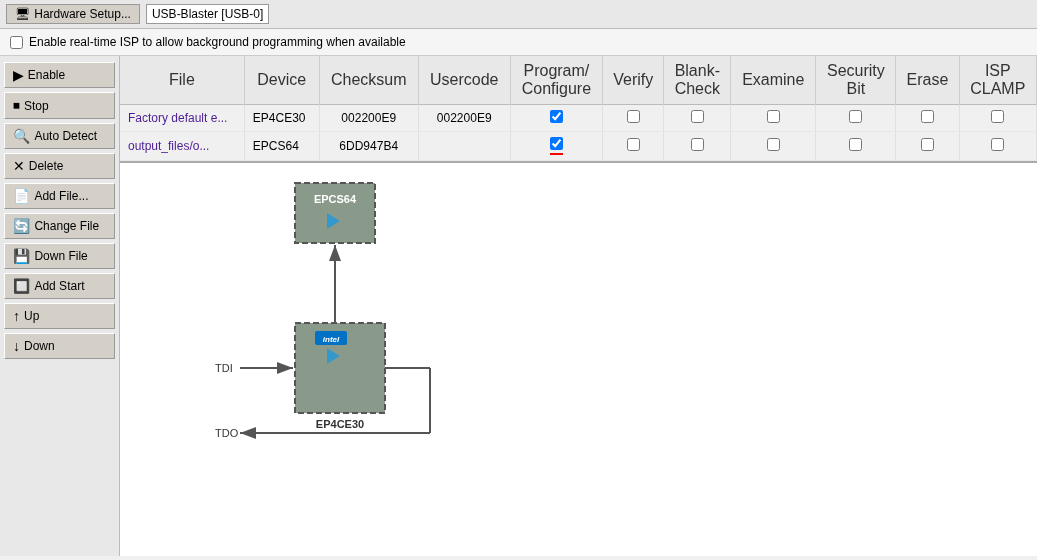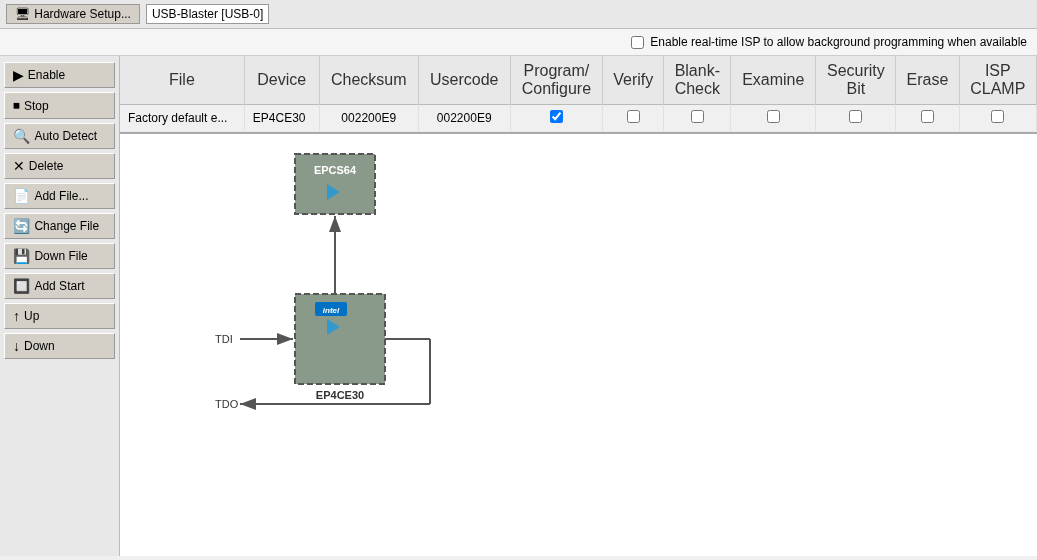--- a/index.html
+++ b/index.html
@@ -30,21 +30,20 @@
     }
 
     .enable-bar {
       background: #f5f5f5;
       border-bottom: 1px solid #ccc;
       padding: 6px 10px;
       display: flex;
       align-items: center;
       gap: 6px;
       font-size: 12px;
-      justify-content: flex-end;
     }
 
     .main-layout {
       display: flex;
       height: calc(560px - 60px);
     }
 
     .sidebar {
       width: 120px;
       background: #e8e8e8;
@@ -106,21 +105,21 @@
 
     .device-table td {
       padding: 5px 8px;
       text-align: center;
       border-right: 1px solid #e0e0e0;
       border-bottom: 1px solid #e8e8e8;
     }
 
     .device-table td.file-cell {
       text-align: left;
-      color: #000000;
+      color: #4c1d95;
     }
 
     .device-table td.device-cell {
       text-align: left;
     }
 
     .checkbox-cell input[type=checkbox] {
       cursor: pointer;
     }
 
@@ -225,20 +224,37 @@
             <td>002200E9</td>
             <td>002200E9</td>
             <td class="checkbox-cell"><input type="checkbox" checked="" style=""></td>
             <td class="checkbox-cell"><input type="checkbox" style=""></td>
             <td class="checkbox-cell"><input type="checkbox" style=""></td>
             <td class="checkbox-cell"><input type="checkbox" style=""></td>
             <td class="checkbox-cell"><input type="checkbox" style=""></td>
             <td class="checkbox-cell"><input type="checkbox" style=""></td>
             <td class="checkbox-cell"><input type="checkbox" style=""></td>
           </tr>
+          <tr>
+            <td class="file-cell">output_files/o...</td>
+            <td class="device-cell">EPCS64</td>
+            <td>6DD947B4</td>
+            <td></td>
+            <td class="checkbox-cell">
+              <span class="red-underline">
+                <input type="checkbox" checked="" style="">
+              </span>
+            </td>
+            <td class="checkbox-cell"><input type="checkbox" style=""></td>
+            <td class="checkbox-cell"><input type="checkbox" style=""></td>
+            <td class="checkbox-cell"><input type="checkbox" style=""></td>
+            <td class="checkbox-cell"><input type="checkbox" style=""></td>
+            <td class="checkbox-cell"><input type="checkbox" style=""></td>
+            <td class="checkbox-cell"><input type="checkbox" style=""></td>
+          </tr>
         </tbody>
       </table>
     </div>
 
     <div class="diagram-section">
       <svg class="arrows" width="100%" height="100%">
 
         <rect x="175" y="20" width="80" height="60" fill="#8a9a8a" stroke="#555" stroke-width="2" stroke-dasharray="6,3"></rect>
         <text x="215" y="40" text-anchor="middle" font-size="11" font-weight="bold" fill="white">EPCS64</text>
         <polygon points="207,50 220,58 207,66" fill="#3399cc"></polygon>

